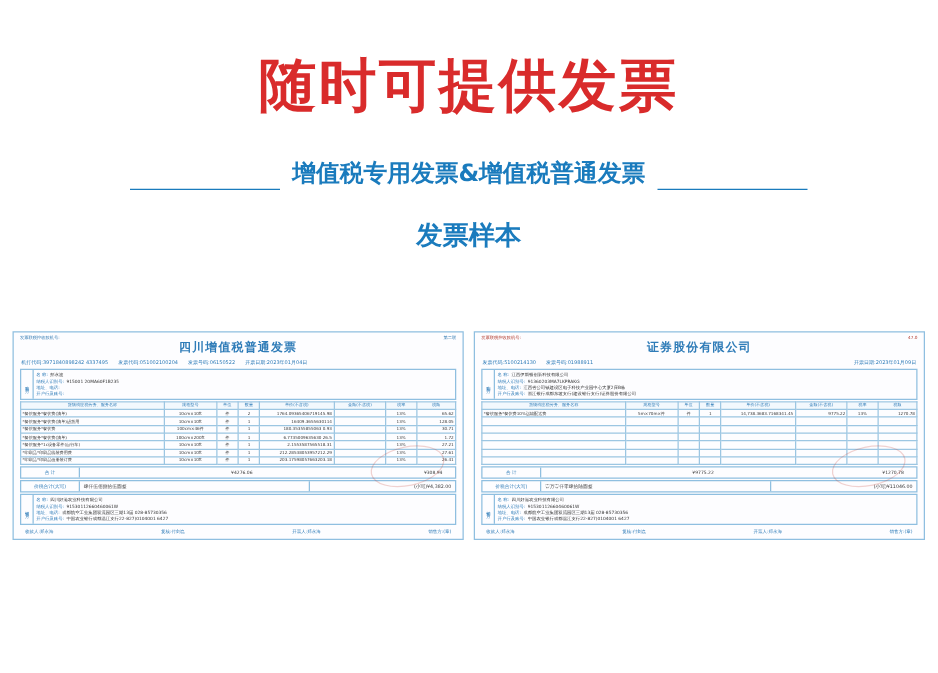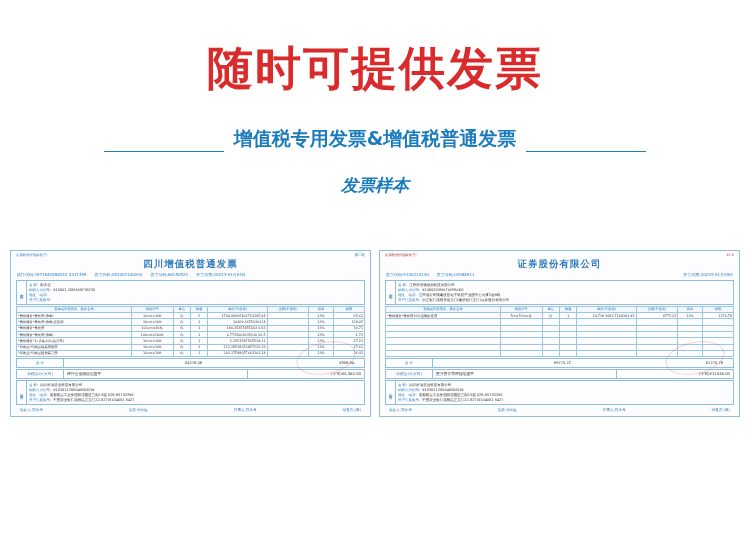--- a/index.html
+++ b/index.html
@@ -46,31 +46,30 @@
   .subtitle-text {
     color: #1a7bbd;
     font-size: 19px;
     font-weight: bold;
     white-space: nowrap;
     font-family: "DejaVu Sans", "Liberation Sans", sans-serif;
   }
   .sample-label {
     text-align: center;
     color: #1a7bbd;
-    font-size: 17px;
+    font-size: 21px;
     font-weight: bold;
     margin-top: 22px;
     font-family: "DejaVu Sans", "Liberation Sans", sans-serif;
-    font-style: italic;
   }
 
   
   .invoices {
     position: absolute;
-    top: 212px;
+    top: 227px;
     left: 10px;
     width: 730px;
     display: flex;
     gap: 8px;
   }
   .invoice {
     width: 361px;
     border: 1px solid #8fbfe0;
     background: #fdfdff;
     box-sizing: border-box;

